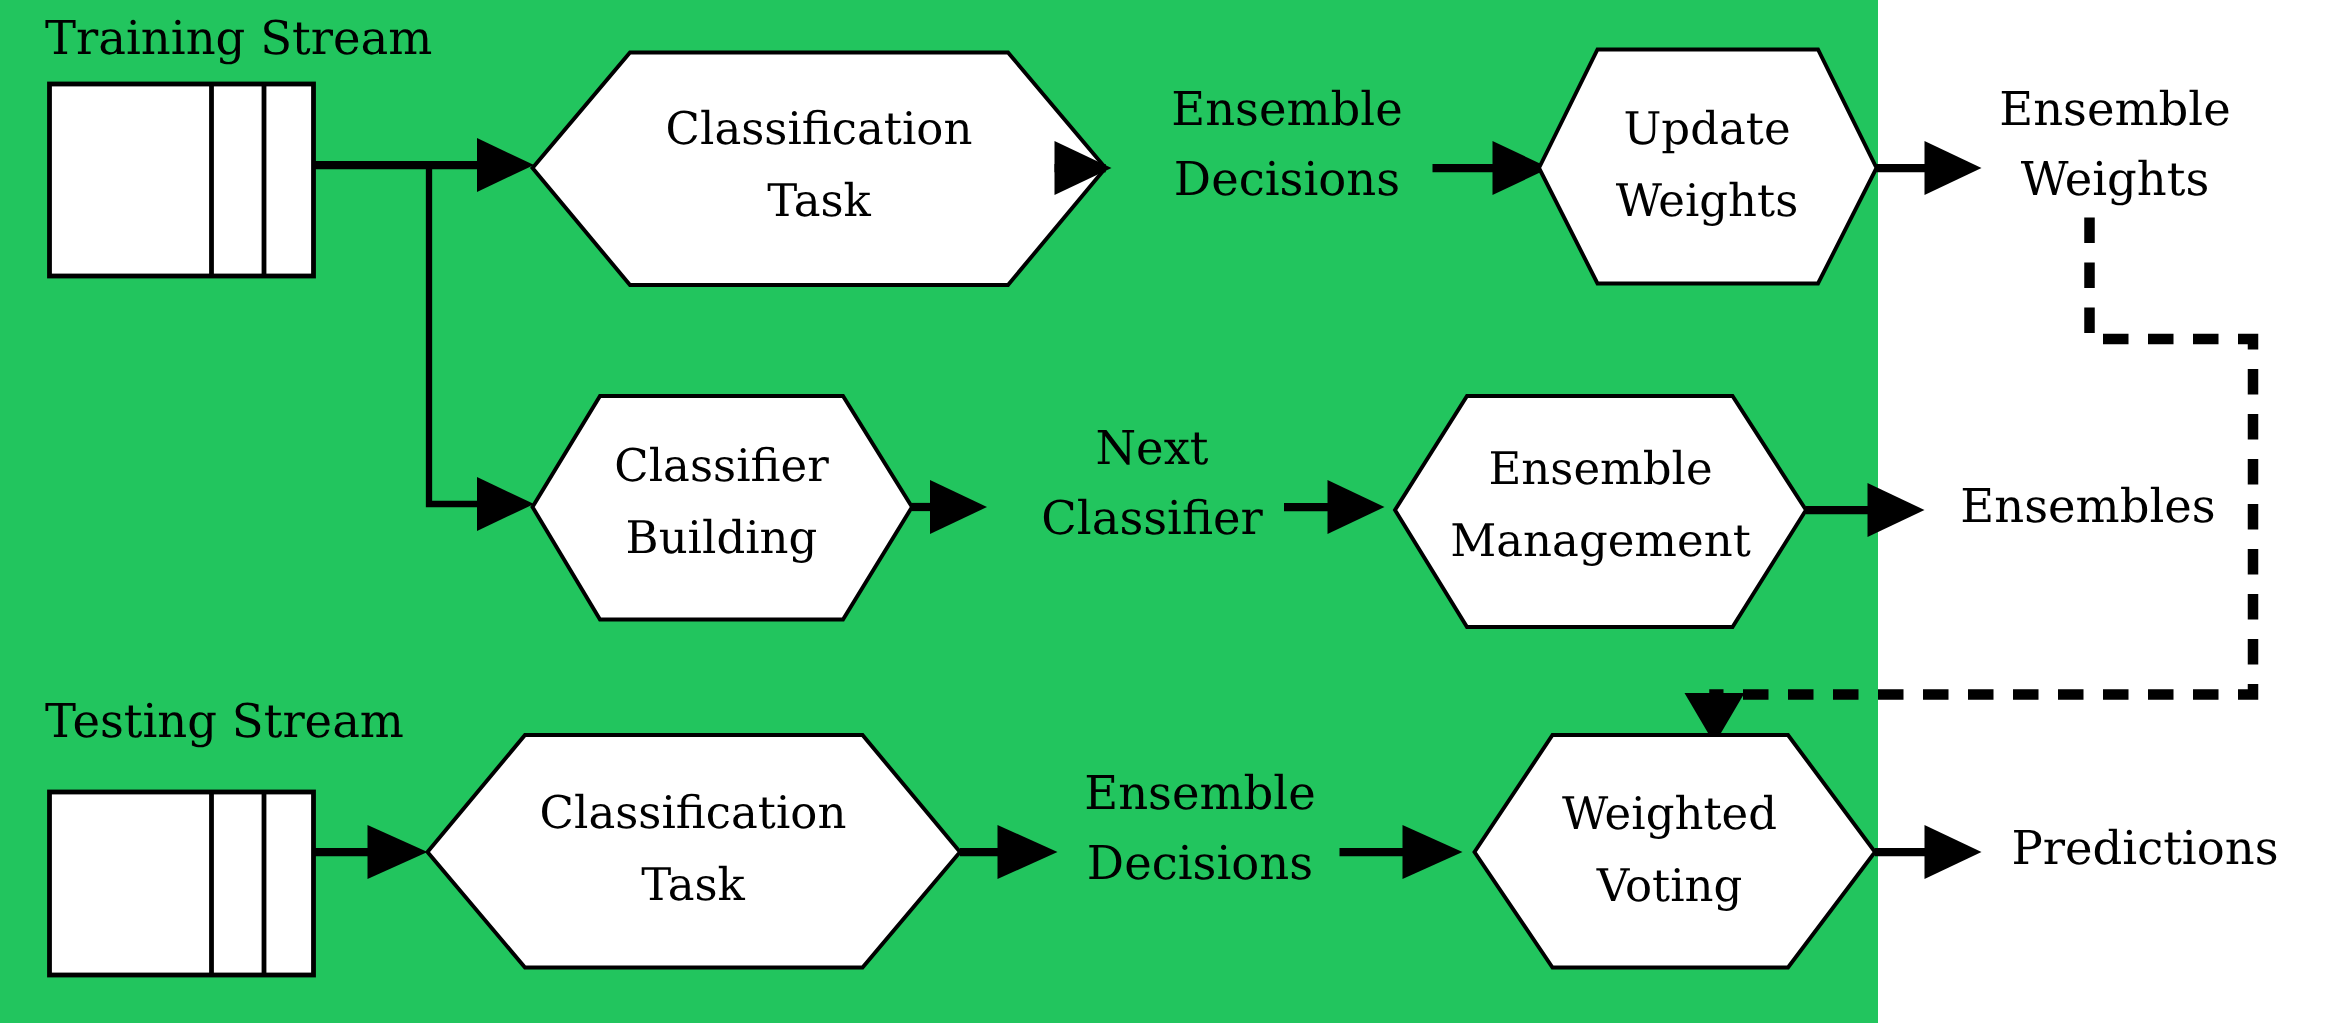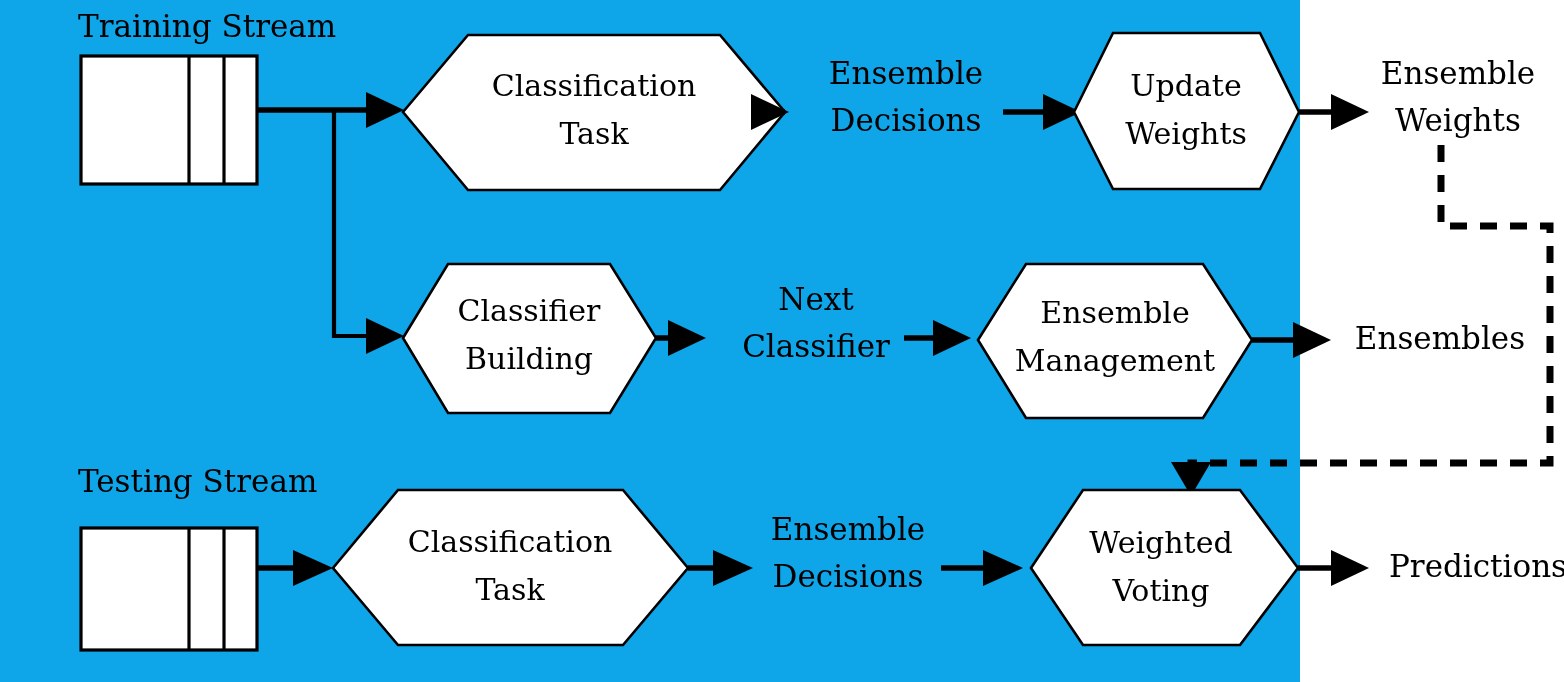--- a/index.html
+++ b/index.html
@@ -4,23 +4,22 @@
 <style>
   html, body {
     margin: 0;
     padding: 0;
     background: #ffffff;
   }
   #diagram-root {
     position: relative;
     width: 1252px;
     height: 682px;
-    background: #0ea5e9;
-    font-family: "DejaVu Serif", serif;
-    padding-left: 48px;
+    background: #22c55e;
+    font-family: "DejaVu Serif", serif;
   }
   svg.canvas {
     display: block;
     width: 1564px;
     height: 682px;
   }
   .node-shape {
     fill: #ffffff;
     stroke: #000000;
     stroke-width: 2.6;

